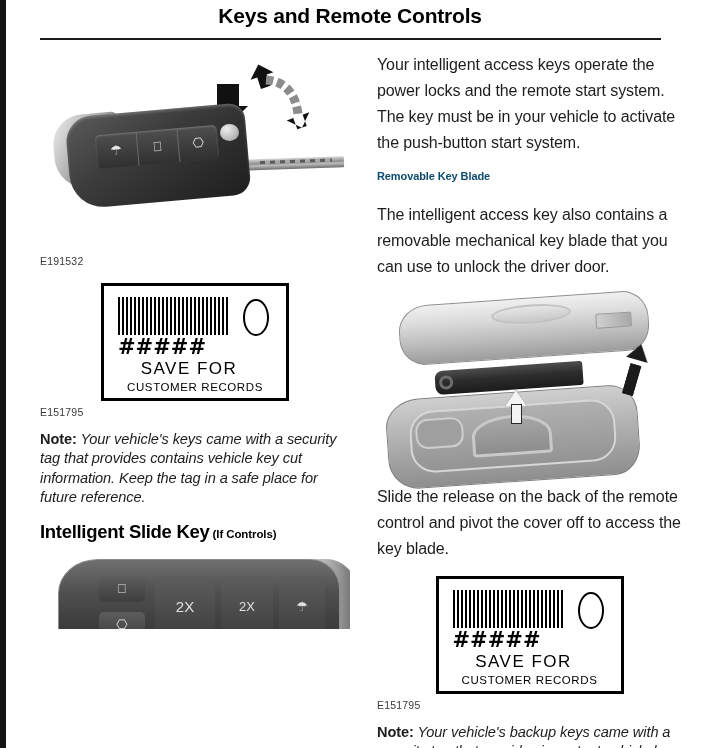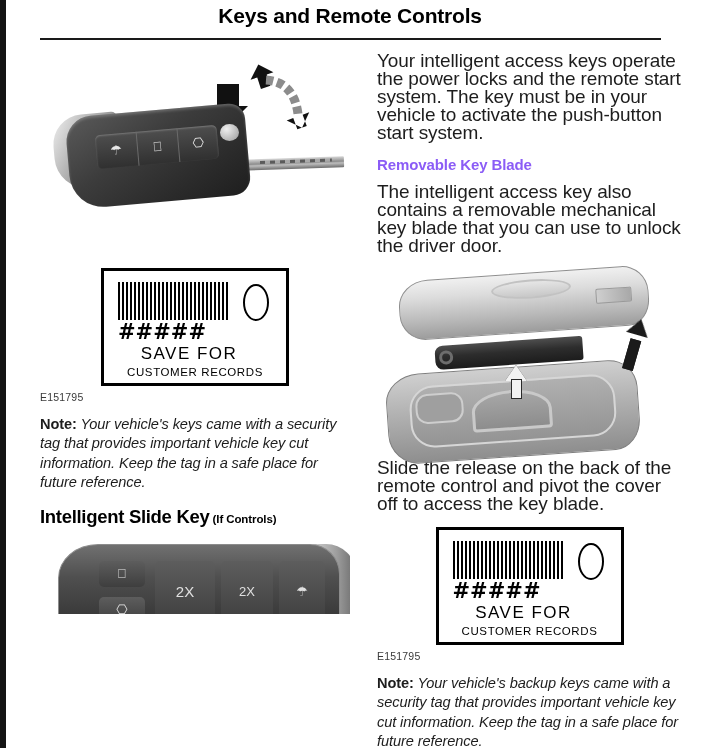--- a/index.html
+++ b/index.html
@@ -46,31 +46,31 @@
     position: absolute;
     left: 40px; top: 52px;
     width: 310px;
   }
   .col-right {
     position: absolute;
     left: 377px; top: 52px;
     width: 305px;
   }
   .body-text {
-    font-size: 19px;
-    line-height: 18px;
+    font-size: 16px;
+    line-height: 26px;
     color: #1d1d1d;
     margin: 0 0 14px 0;
     letter-spacing: -0.1px;
   }
   .sub-head {
-    font-size: 15px;
+    font-size: 11px;
     font-weight: bold;
-    color: #8b5cf6;
-    margin: 0 0 10px 0;
+    color: #0c4a6e;
+    margin: 0 0 20px 0;
     letter-spacing: -0.1px;
   }
   .section-head {
     font-size: 18.5px;
     font-weight: bold;
     color: #000;
     margin: 6px 0 10px 0;
     letter-spacing: -0.3px;
   }
   .section-head .equip {
@@ -425,38 +425,39 @@
       <div class="fk-chrome"></div>
       <div class="fk-body"></div>
       <div class="fk-btnpad">
         <div class="fk-btn b1">☂</div>
         <div class="fk-btn b2">⎕</div>
         <div class="fk-btn b3">⎔</div>
       </div>
       <div class="fk-release"></div>
     </div>
 
+    <div class="fig-code">E191532</div>
 
 
     <div class="figure" style="margin: 16px 0 0 0;">
       <div class="tag">
         <div class="tag-inner">
           <div class="barcode"></div>
           <div class="tag-oval"></div>
           <div class="tag-hashes">#####</div>
           <div class="tag-save">SAVE  FOR</div>
           <div class="tag-records">CUSTOMER  RECORDS</div>
         </div>
       </div>
     </div>
 
     <div class="fig-code" style="margin-top:5px;">E151795</div>
 
     <p class="note">
-      <b>Note:</b><span> Your vehicle's keys came with a security tag that provides important vehicle key cut information. Keep the tag in a safe place for future reference.</span>
+      <b>Note:</b><span> Your vehicle's keys came with a security tag that provides contains vehicle key cut information. Keep the tag in a safe place for future reference.</span>
     </p>
 
     <h2 class="section-head" style="margin-top:14px;">
       <span>Intelligent Slide Key</span><span class="equip"> (If Controls)</span>
     </h2>
 
     <div class="figure ia-wrap">
       <div class="ia-chrome"></div>
       <div class="ia-body">
         <div class="ia-btn ia-unlock">⎕</div>

